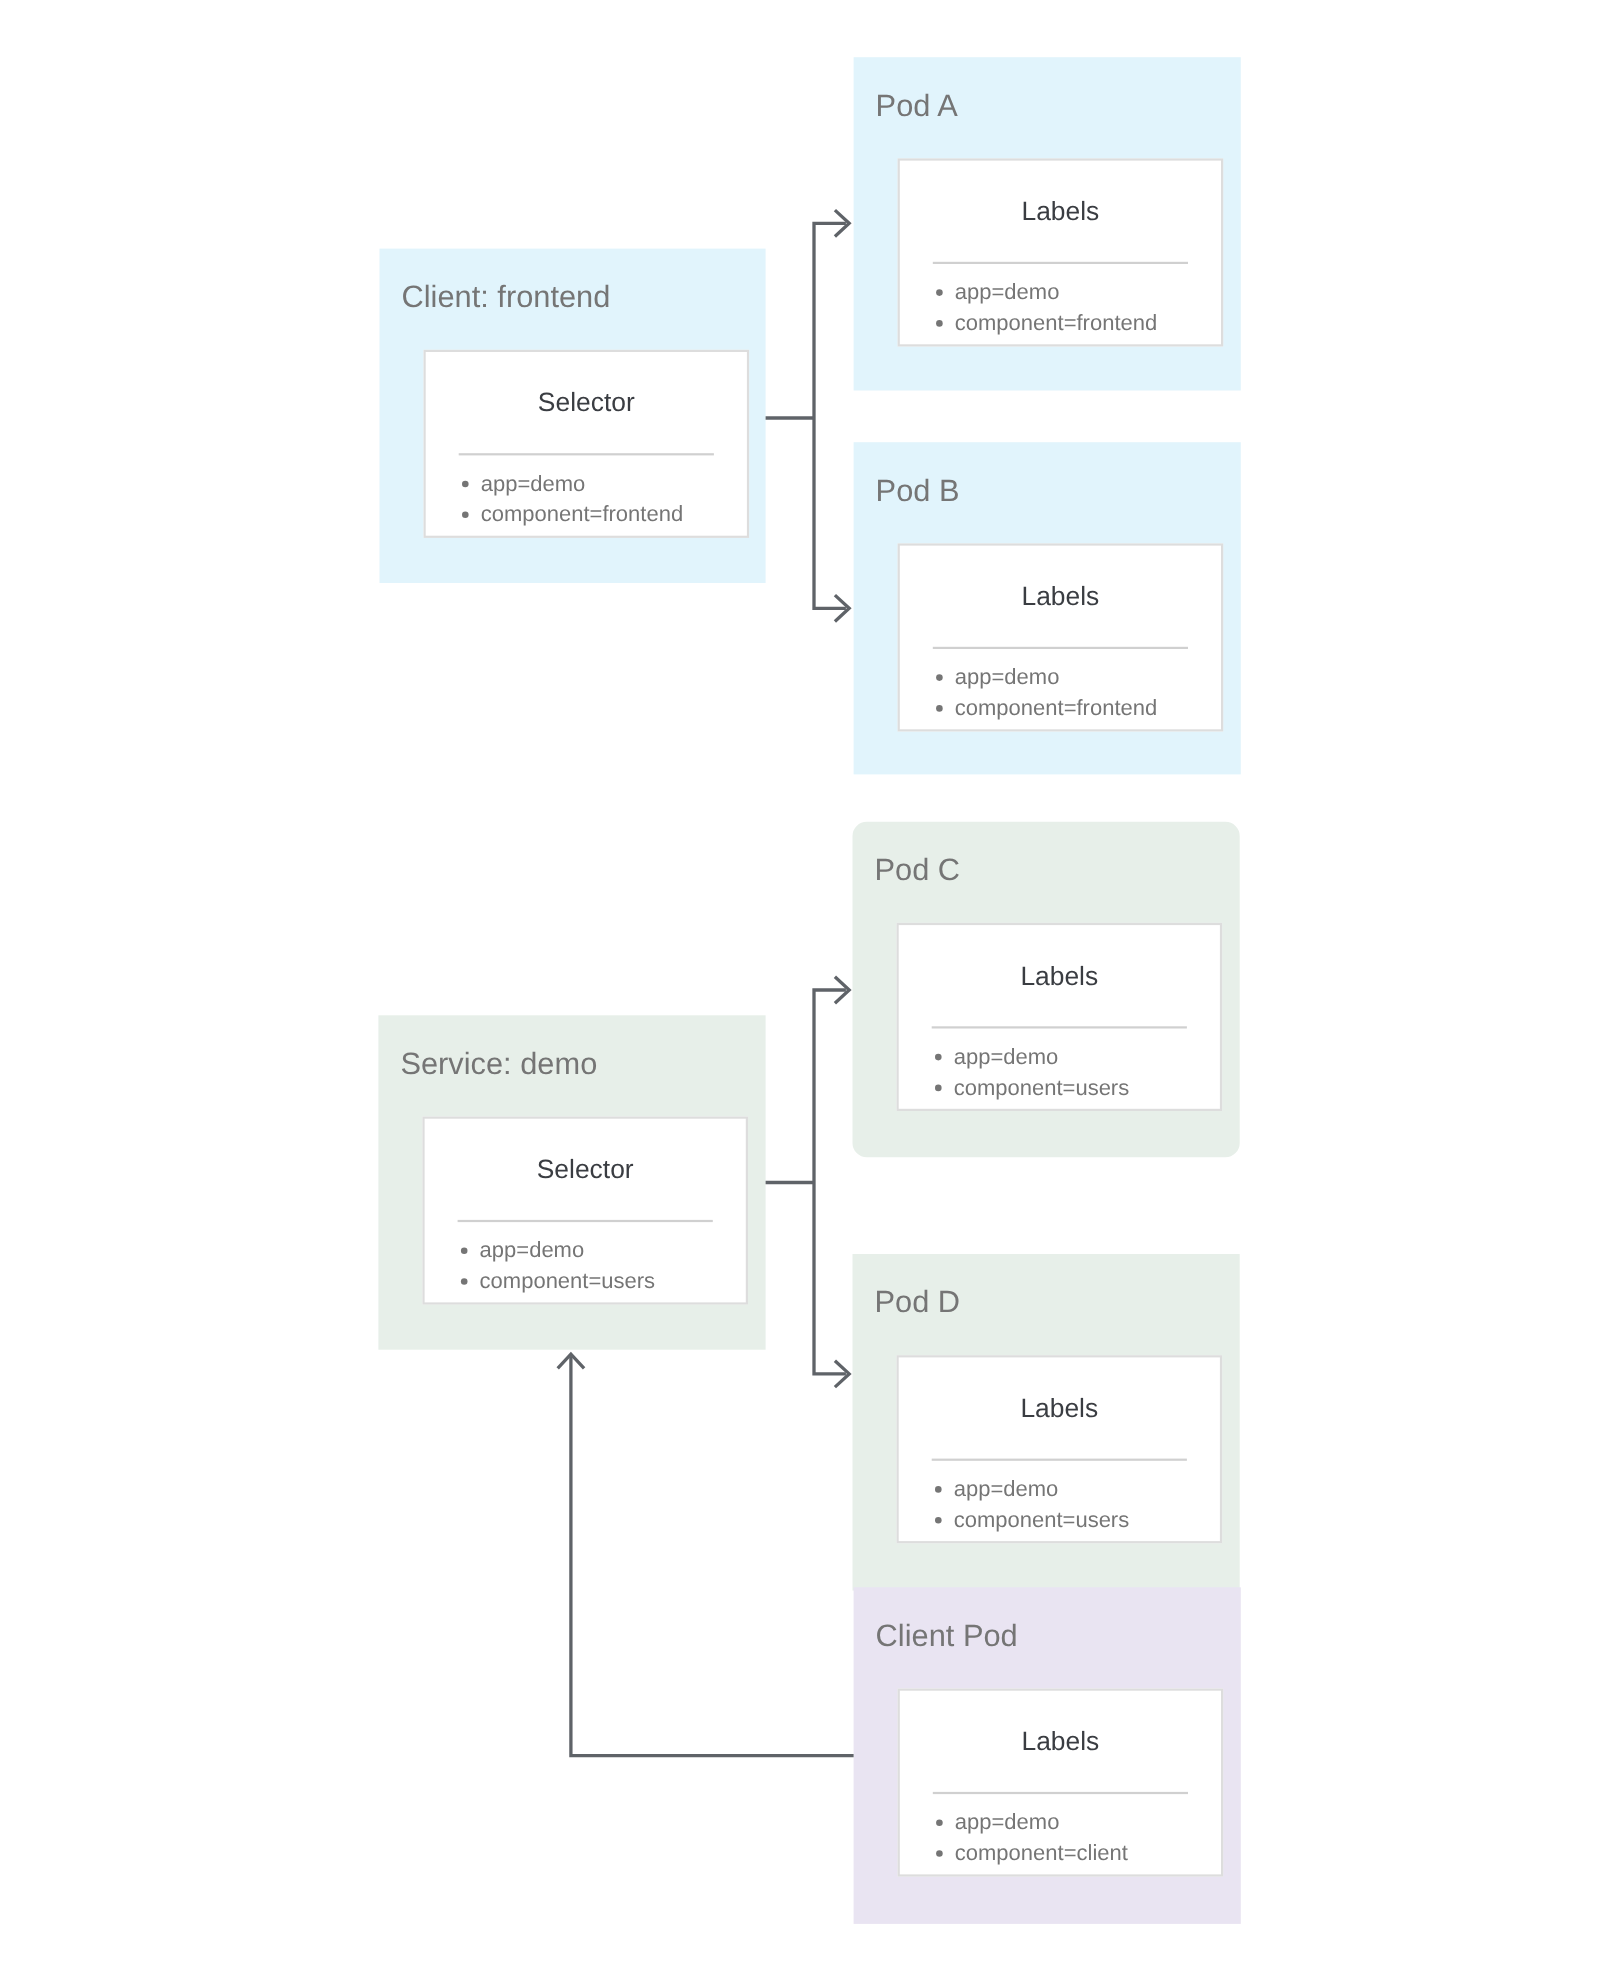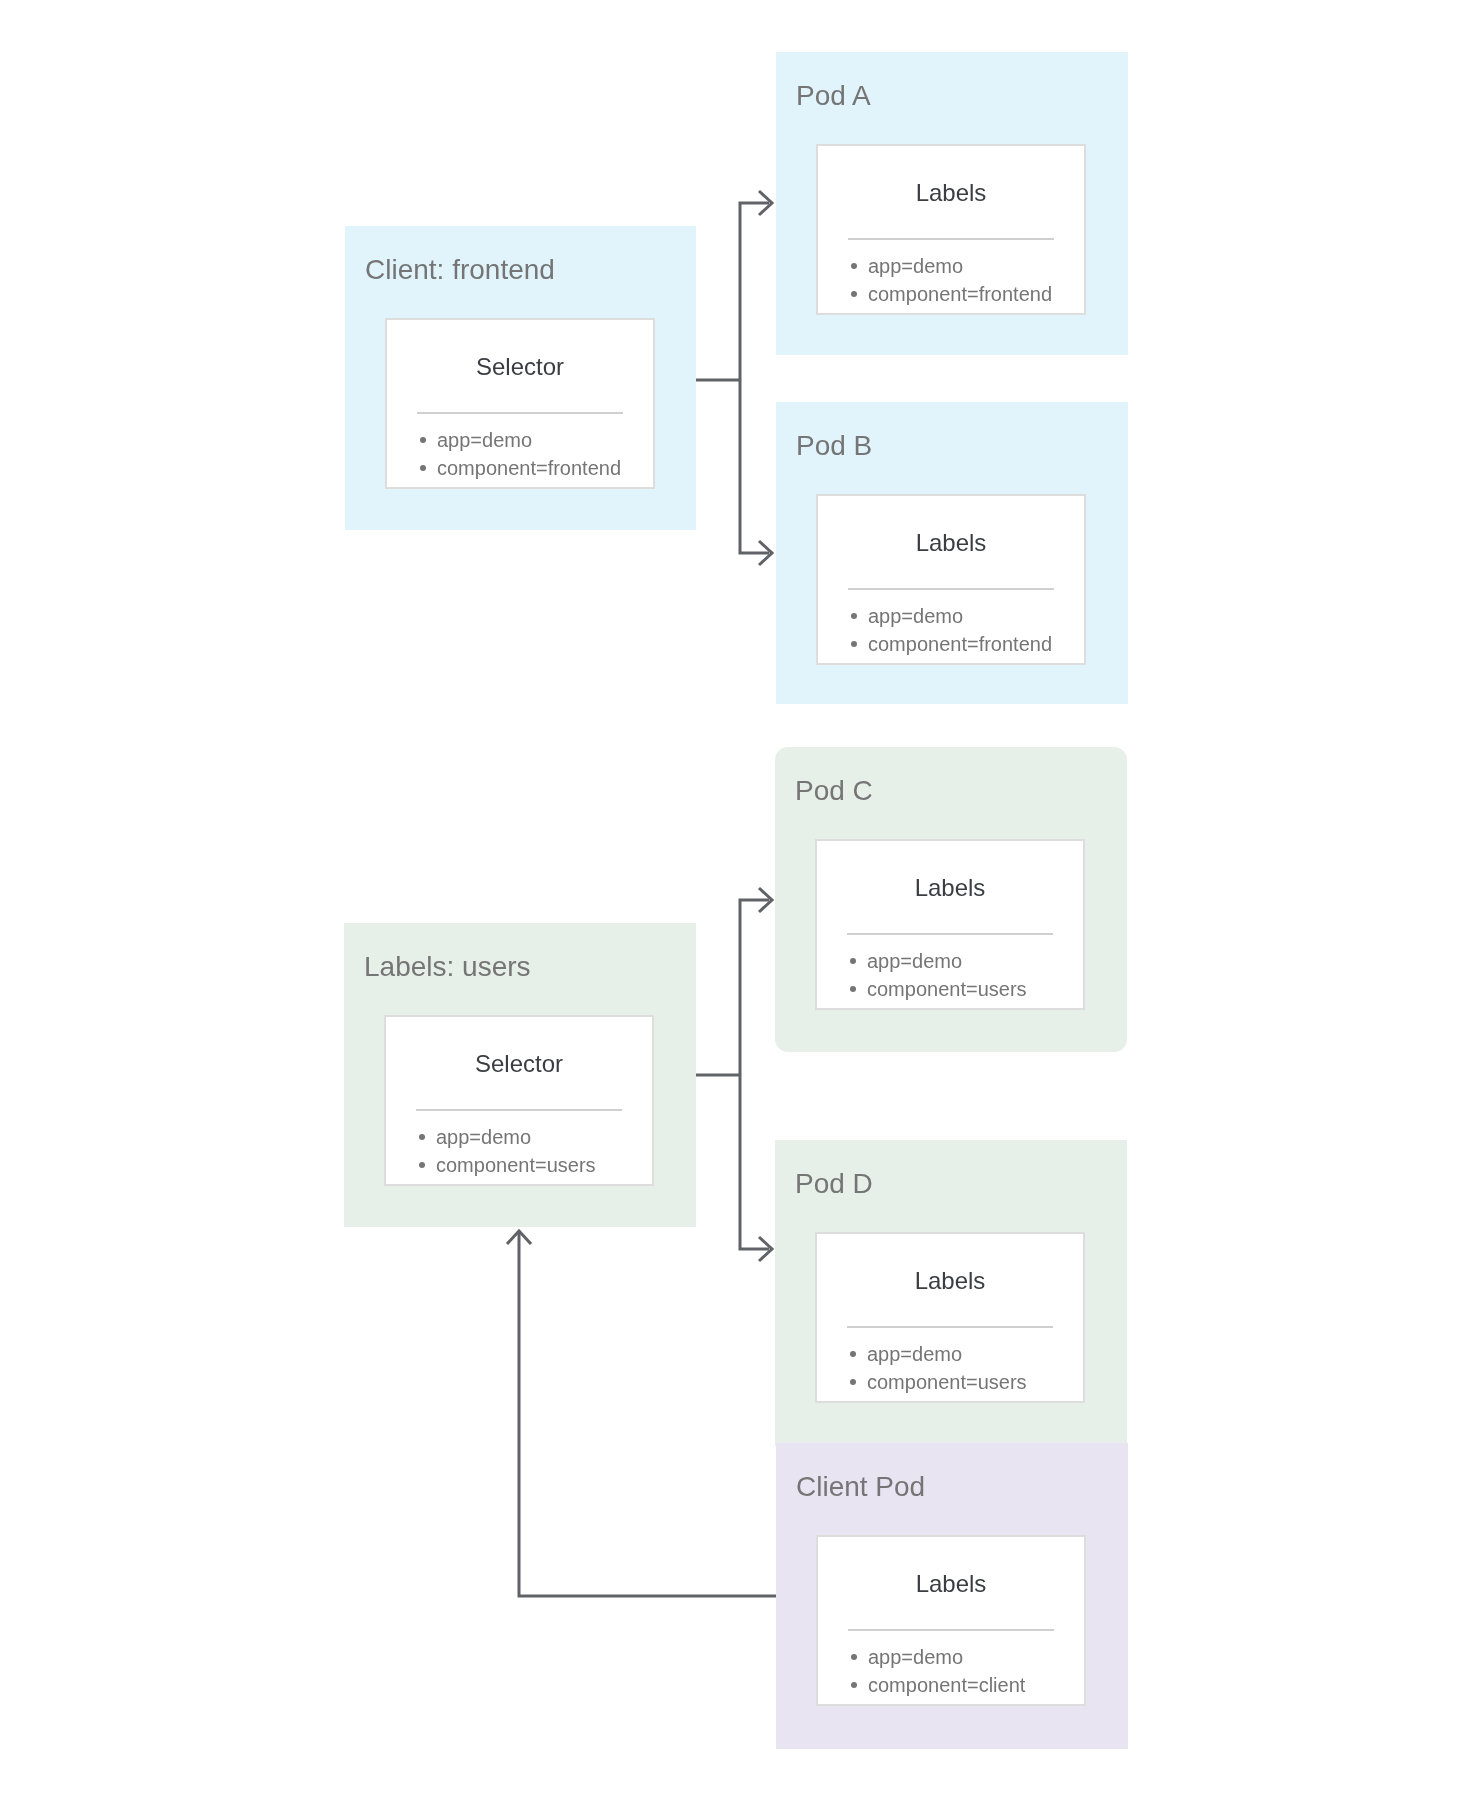--- a/index.html
+++ b/index.html
@@ -25,21 +25,21 @@
     top: 32px;
     font-size: 28px;
     line-height: 24px;
     color: var(--title-text, #757575);
     white-space: nowrap;
   }
   .card {
     position: absolute;
     left: 40px;
     top: 92px;
-    width: 270px;
+    width: 296px;
     height: 171px;
     background: var(--card-bg, #ffffff);
     border: 2px solid var(--card-border, #dddddd);
     box-sizing: border-box;
   }
   .card-heading {
     position: absolute;
     top: 33px;
     left: 0;
     width: 100%;
@@ -137,21 +137,21 @@
       <div class="card-heading">Labels</div>
       <div class="card-divider"></div>
       <ul class="card-items">
         <li>app=demo</li>
         <li>component=users</li>
       </ul>
     </div>
   </div>
 
   <div class="node" style="left: 344px; top: 923px; width: 352px; height: 304px; background: rgb(231, 239, 233);">
-    <div class="node-title">Labels: users</div>
+    <div class="node-title">Service: demo</div>
     <div class="card">
       <div class="card-heading">Selector</div>
       <div class="card-divider"></div>
       <ul class="card-items">
         <li>app=demo</li>
         <li>component=users</li>
       </ul>
     </div>
   </div>
 

